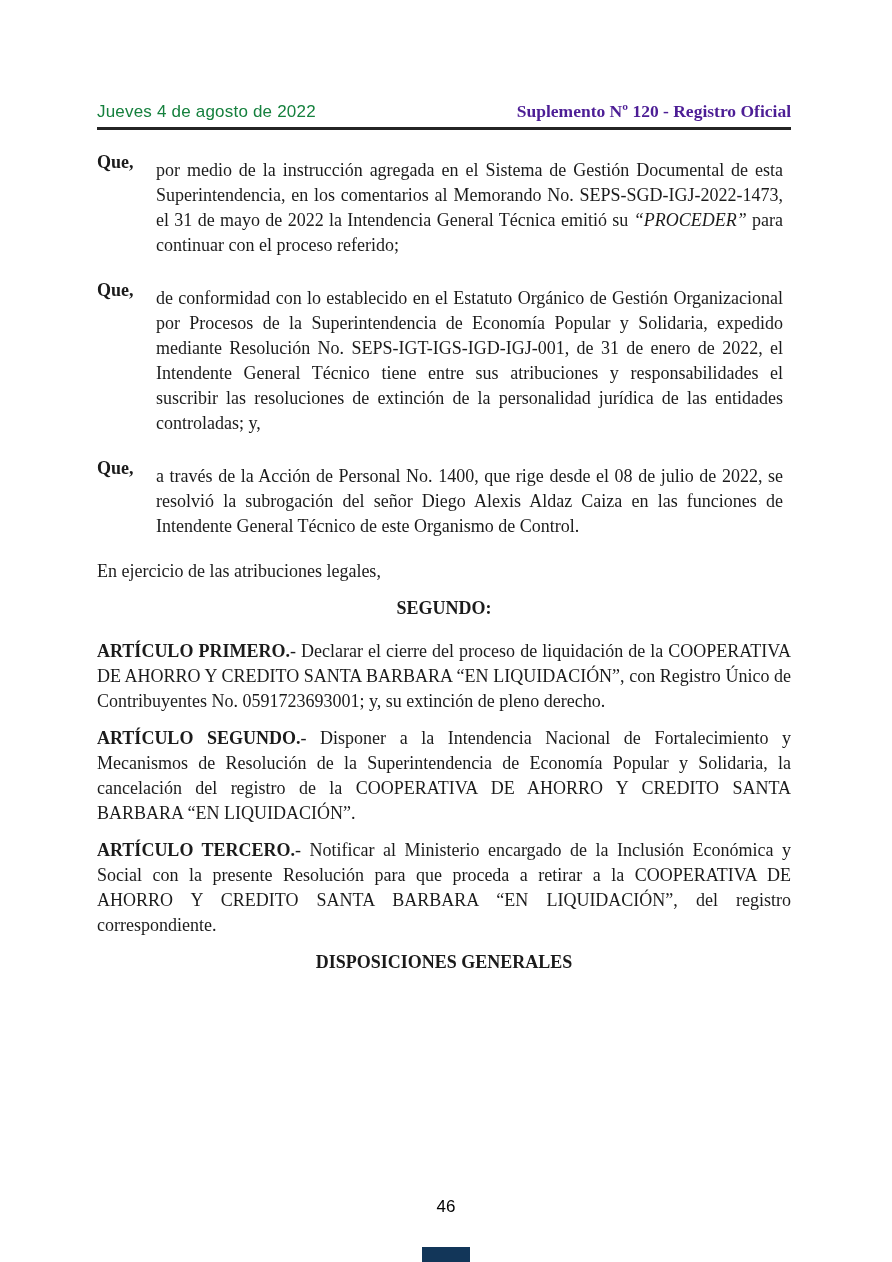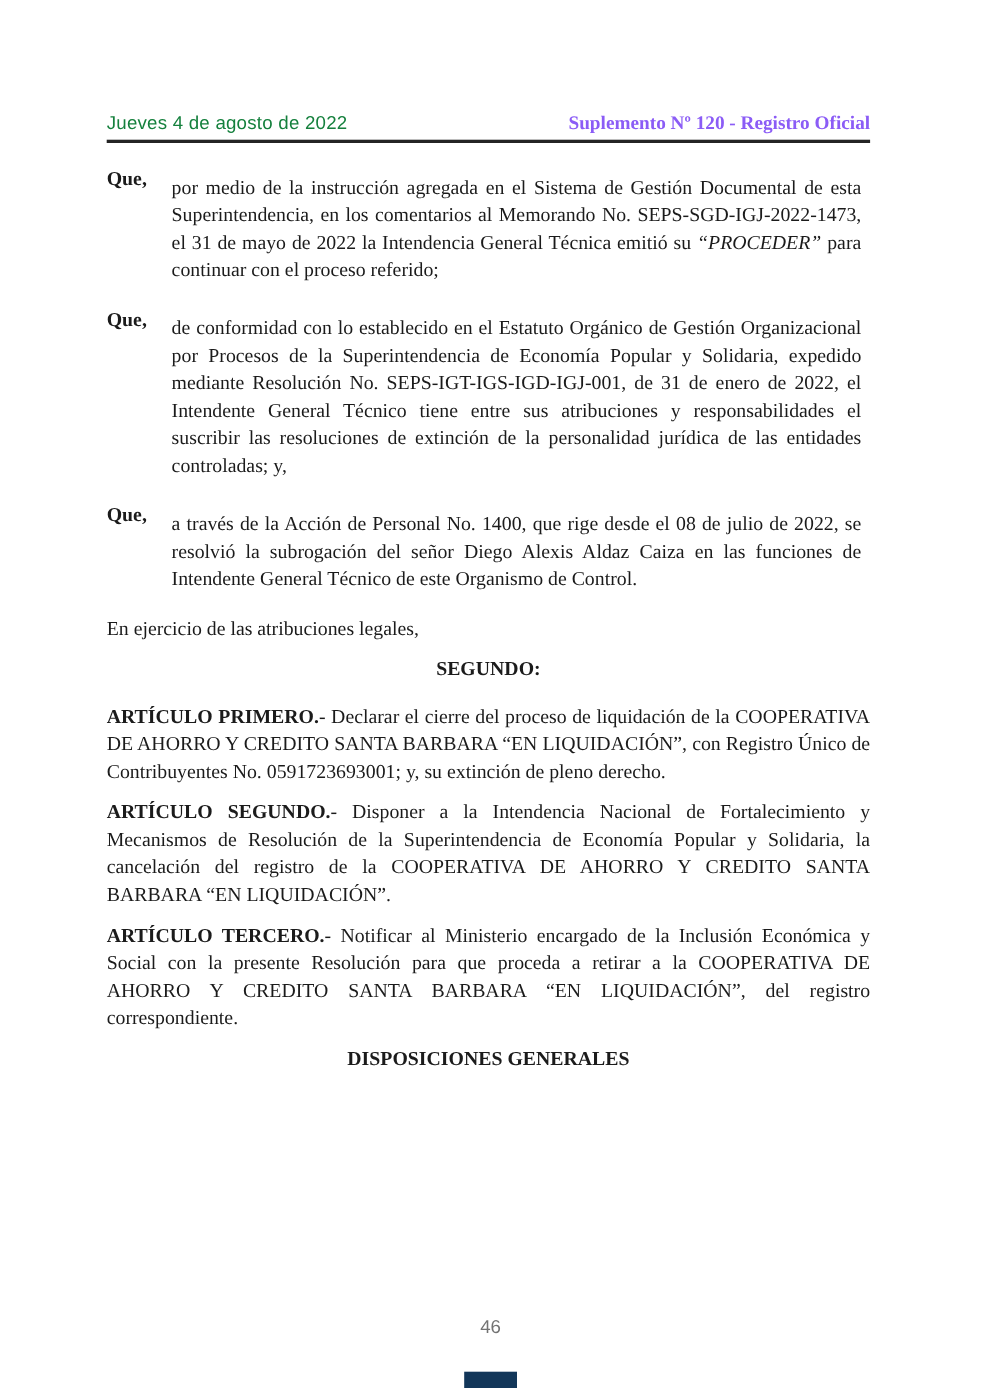--- a/index.html
+++ b/index.html
@@ -26,21 +26,21 @@
   .masthead-date {
     font-family: "Liberation Sans", sans-serif;
     font-size: 17px;
     color: #15803d;
     letter-spacing: 0.2px;
   }
   .masthead-edition {
     font-family: "Liberation Serif", serif;
     font-weight: bold;
     font-size: 17.5px;
-    color: #8b5cf6;
+    color: #4c1d95;
   }
   .masthead-rule {
     height: 3px;
     background: #242424;
     margin-top: 5px;
   }
   .doc-body {
     margin-top: 20px;
     font-size: 18px;
     line-height: 25px;
@@ -62,21 +62,21 @@
   .run-label { font-weight: bold; }
   .italic { font-style: italic; }
   .footer-pagenum {
     position: absolute;
     top: 1197px;
     left: 0;
     width: 100%;
     text-align: center;
     font-family: "Liberation Sans", sans-serif;
     font-size: 17px;
-    color: #737373;
+    color: #000000;
   }
   .accent-bar {
     position: absolute;
     left: 422px;
     bottom: 0;
     width: 48px;
     height: 15px;
     background: #123659;
   }
 </style>

